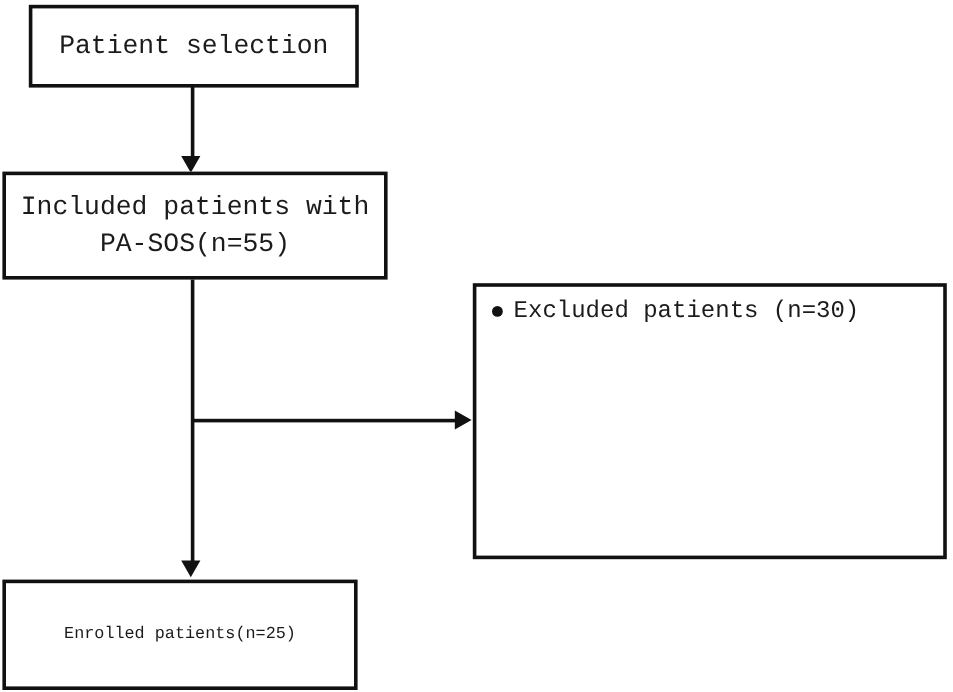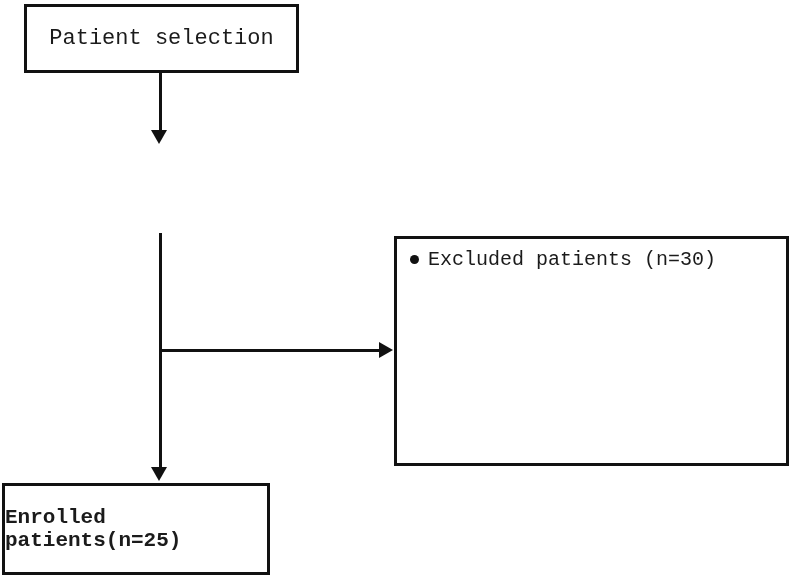--- a/index.html
+++ b/index.html
@@ -18,38 +18,37 @@
   }
   .node {
     position: absolute;
     box-sizing: border-box;
     border: 3px solid #111111;
     background: #ffffff;
     display: flex;
     flex-direction: column;
     align-items: center;
     justify-content: center;
-    text-align: left;
+    text-align: center;
   }
   .box-patient-selection {
     left: 24px; top: 4px;
     width: 275px; height: 69px;
     font-size: 22px;
   }
   .box-included {
     left: 2px; top: 143px;
     width: 321px; height: 90px;
     font-size: 22px;
     line-height: 31px;
   }
   .box-enrolled {
     left: 2px; top: 483px;
-    width: 268px; height: 92px;
-    font-size: 21px;
-    font-weight: bold;
+    width: 296px; height: 92px;
+    font-size: 14px;
   }
   .box-excluded {
     left: 394px; top: 236px;
     width: 395px; height: 230px;
     align-items: stretch;
     justify-content: flex-start;
     text-align: left;
     font-size: 20px;
     line-height: 33px;
     padding: 4px 8px 0 0;
@@ -105,20 +104,24 @@
 
 <div class="figure">
 
   <div class="node box-patient-selection">
     <span>Patient selection</span>
   </div>
 
   <div class="line vline-top"></div>
   <div class="arrowhead arrow-down-1"></div>
 
+  <div class="node box-included">
+    <span>Included patients with</span>
+    <span>PA-SOS(n=55)</span>
+  </div>
 
   <div class="line vline-bottom"></div>
   <div class="arrowhead arrow-down-2"></div>
 
   <div class="line hline-branch"></div>
   <div class="arrowhead arrow-right-1"></div>
 
   <div class="node box-excluded">
     <p class="bullet-item">
       <span class="bullet-dot"></span>

